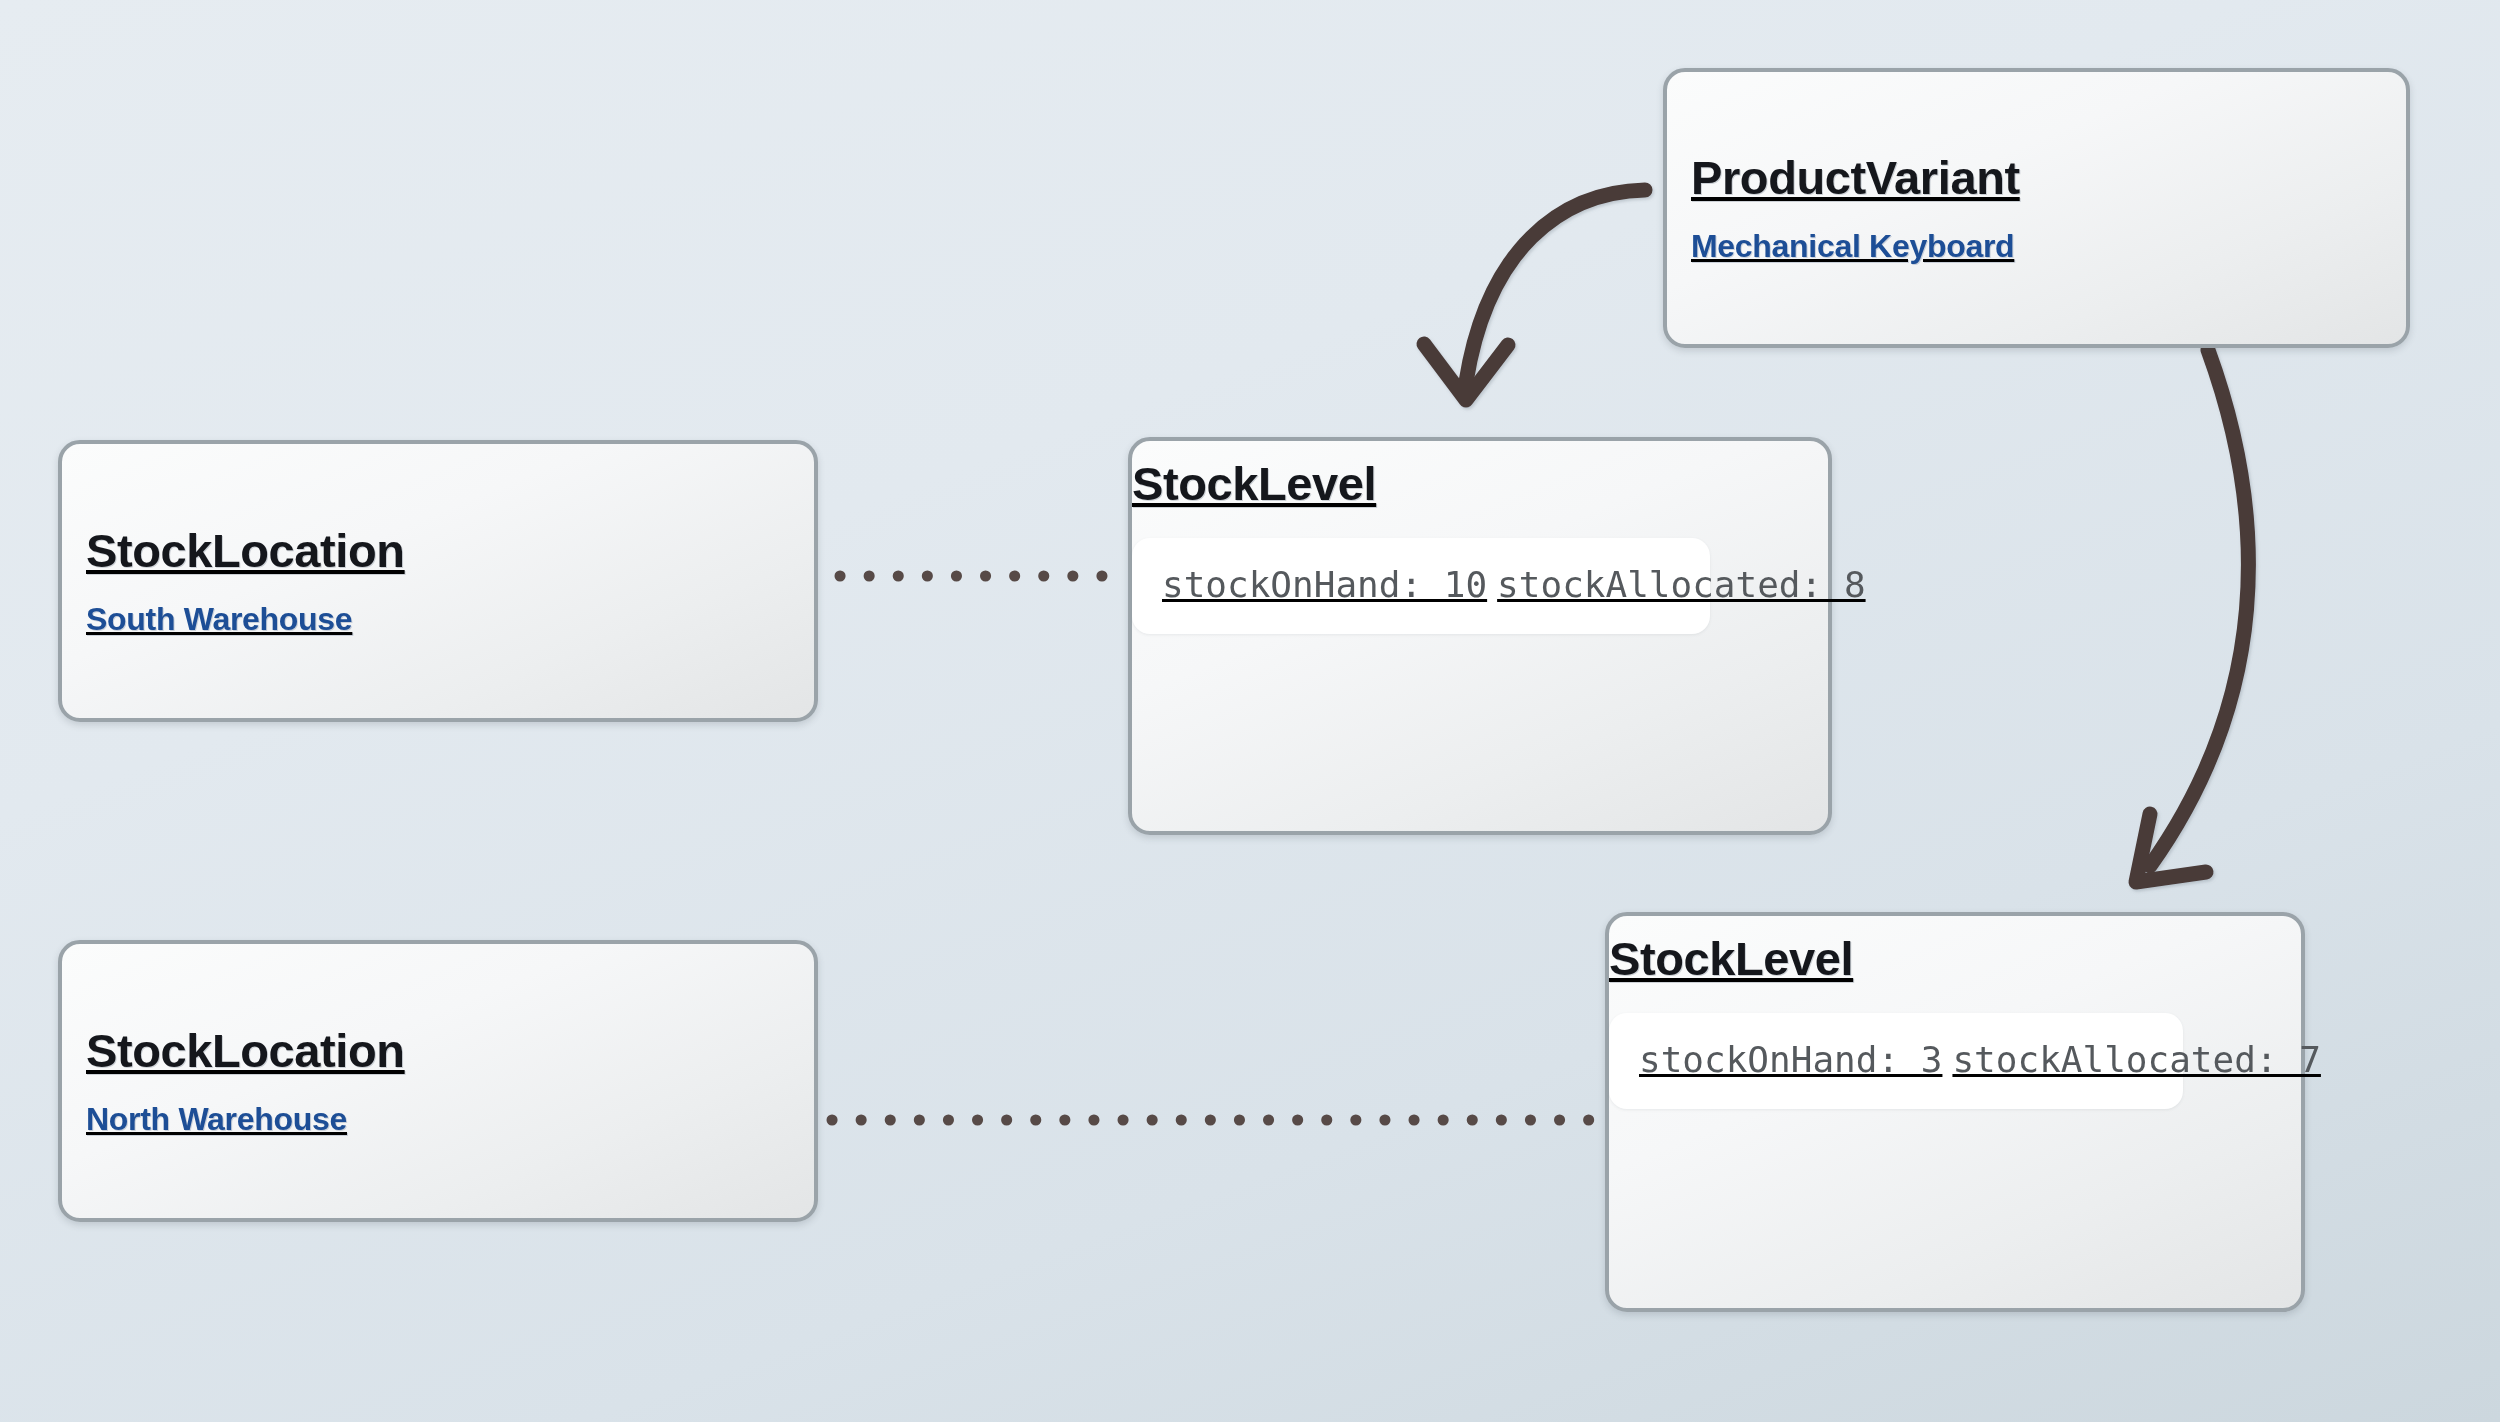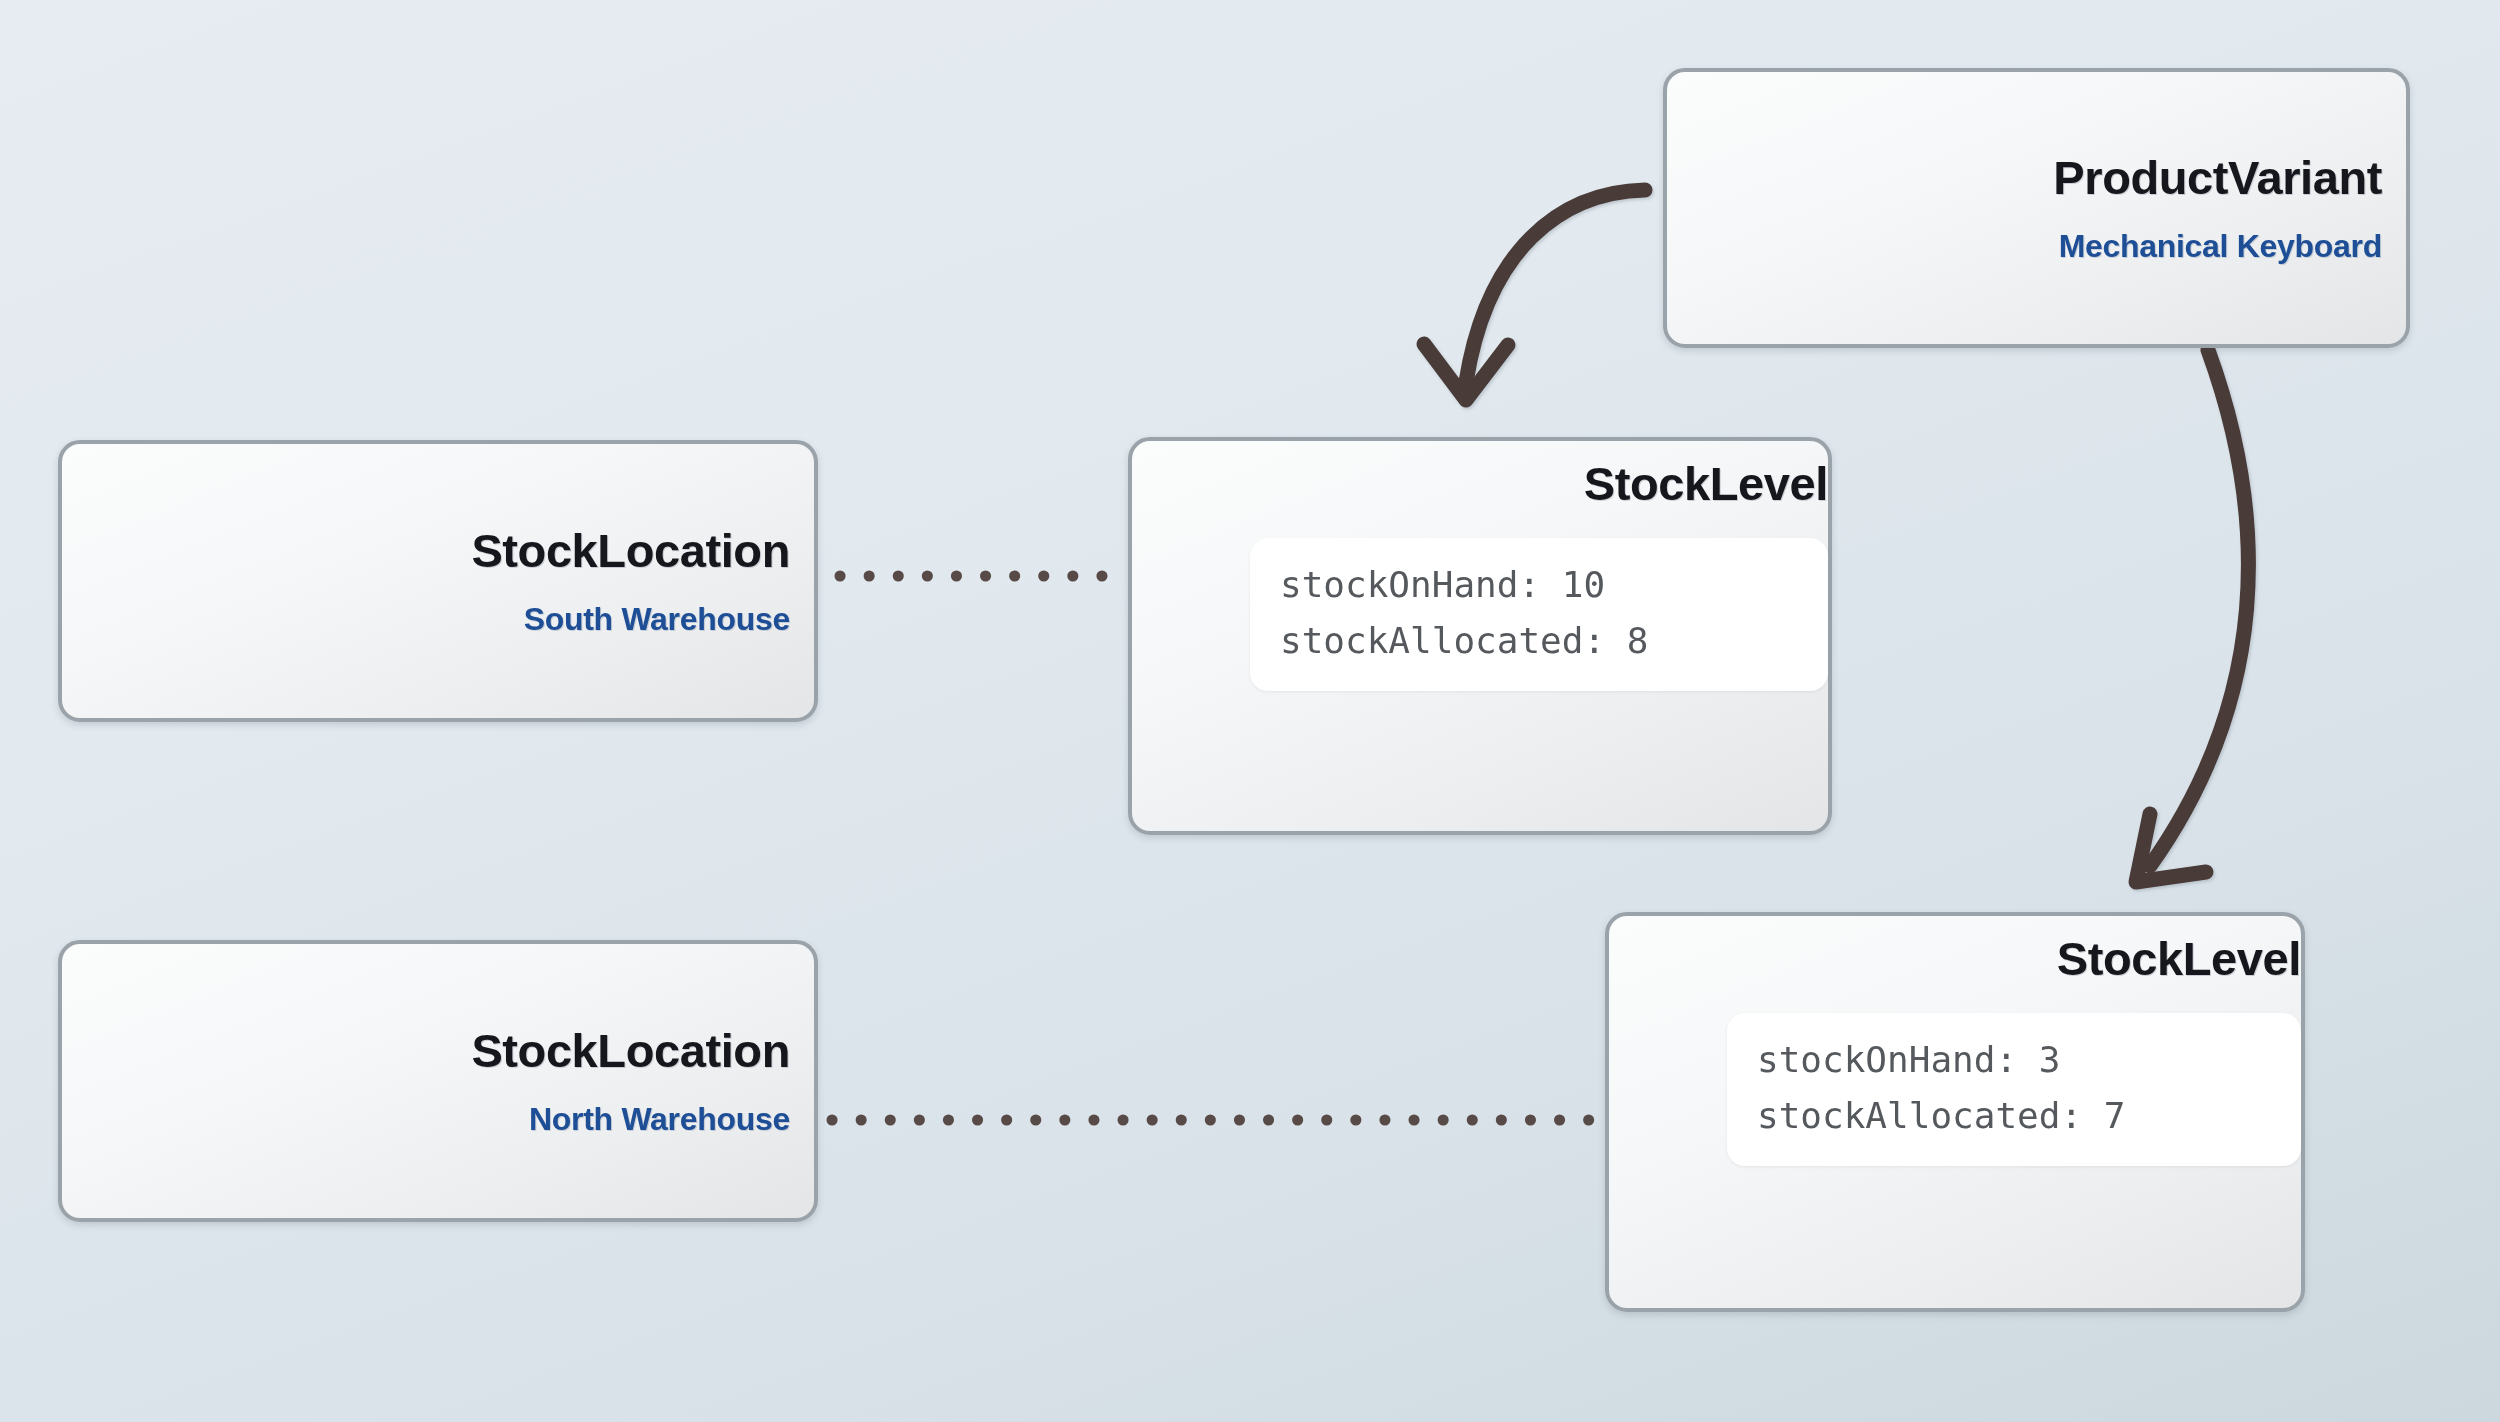--- a/index.html
+++ b/index.html
@@ -35,22 +35,23 @@
   .node {
     position: absolute;
     z-index: 2;
     box-sizing: border-box;
     border-radius: 22px;
     border: 4px solid #9aa3a9;
     background: linear-gradient(158deg, #fbfcfc 0%, #f6f7f8 38%, #eceeef 72%, #e3e5e6 100%);
     box-shadow: 0 3px 7px rgba(60, 72, 82, 0.18);
     display: flex;
     flex-direction: column;
-    align-items: flex-end;
+    align-items: flex-start;
     justify-content: center;
+    text-decoration: underline;
   }
 
   .node-title {
     font-size: 47px;
     font-weight: bold;
     color: #15171c;
     letter-spacing: -0.4px;
     line-height: 1.05;
     text-align: center;
     text-shadow: 1px 1px 0 rgba(150, 160, 170, 0.45);
@@ -83,21 +84,21 @@
     margin-bottom: 30px;
   }
 
   .detail-panel {
     background: #ffffff;
     border-radius: 18px;
     padding: 24px 30px 26px 30px;
     box-sizing: border-box;
     box-shadow: 0 1px 3px rgba(90, 100, 110, 0.10);
     display: flex;
-    flex-direction: column;
+    flex-direction: row;
     gap: 10px;
   }
 
   .detail-line {
     font-family: "DejaVu Sans Mono", "Liberation Mono", monospace;
     font-size: 36px;
     color: #55595d;
     white-space: pre;
     line-height: 1.28;
   }

